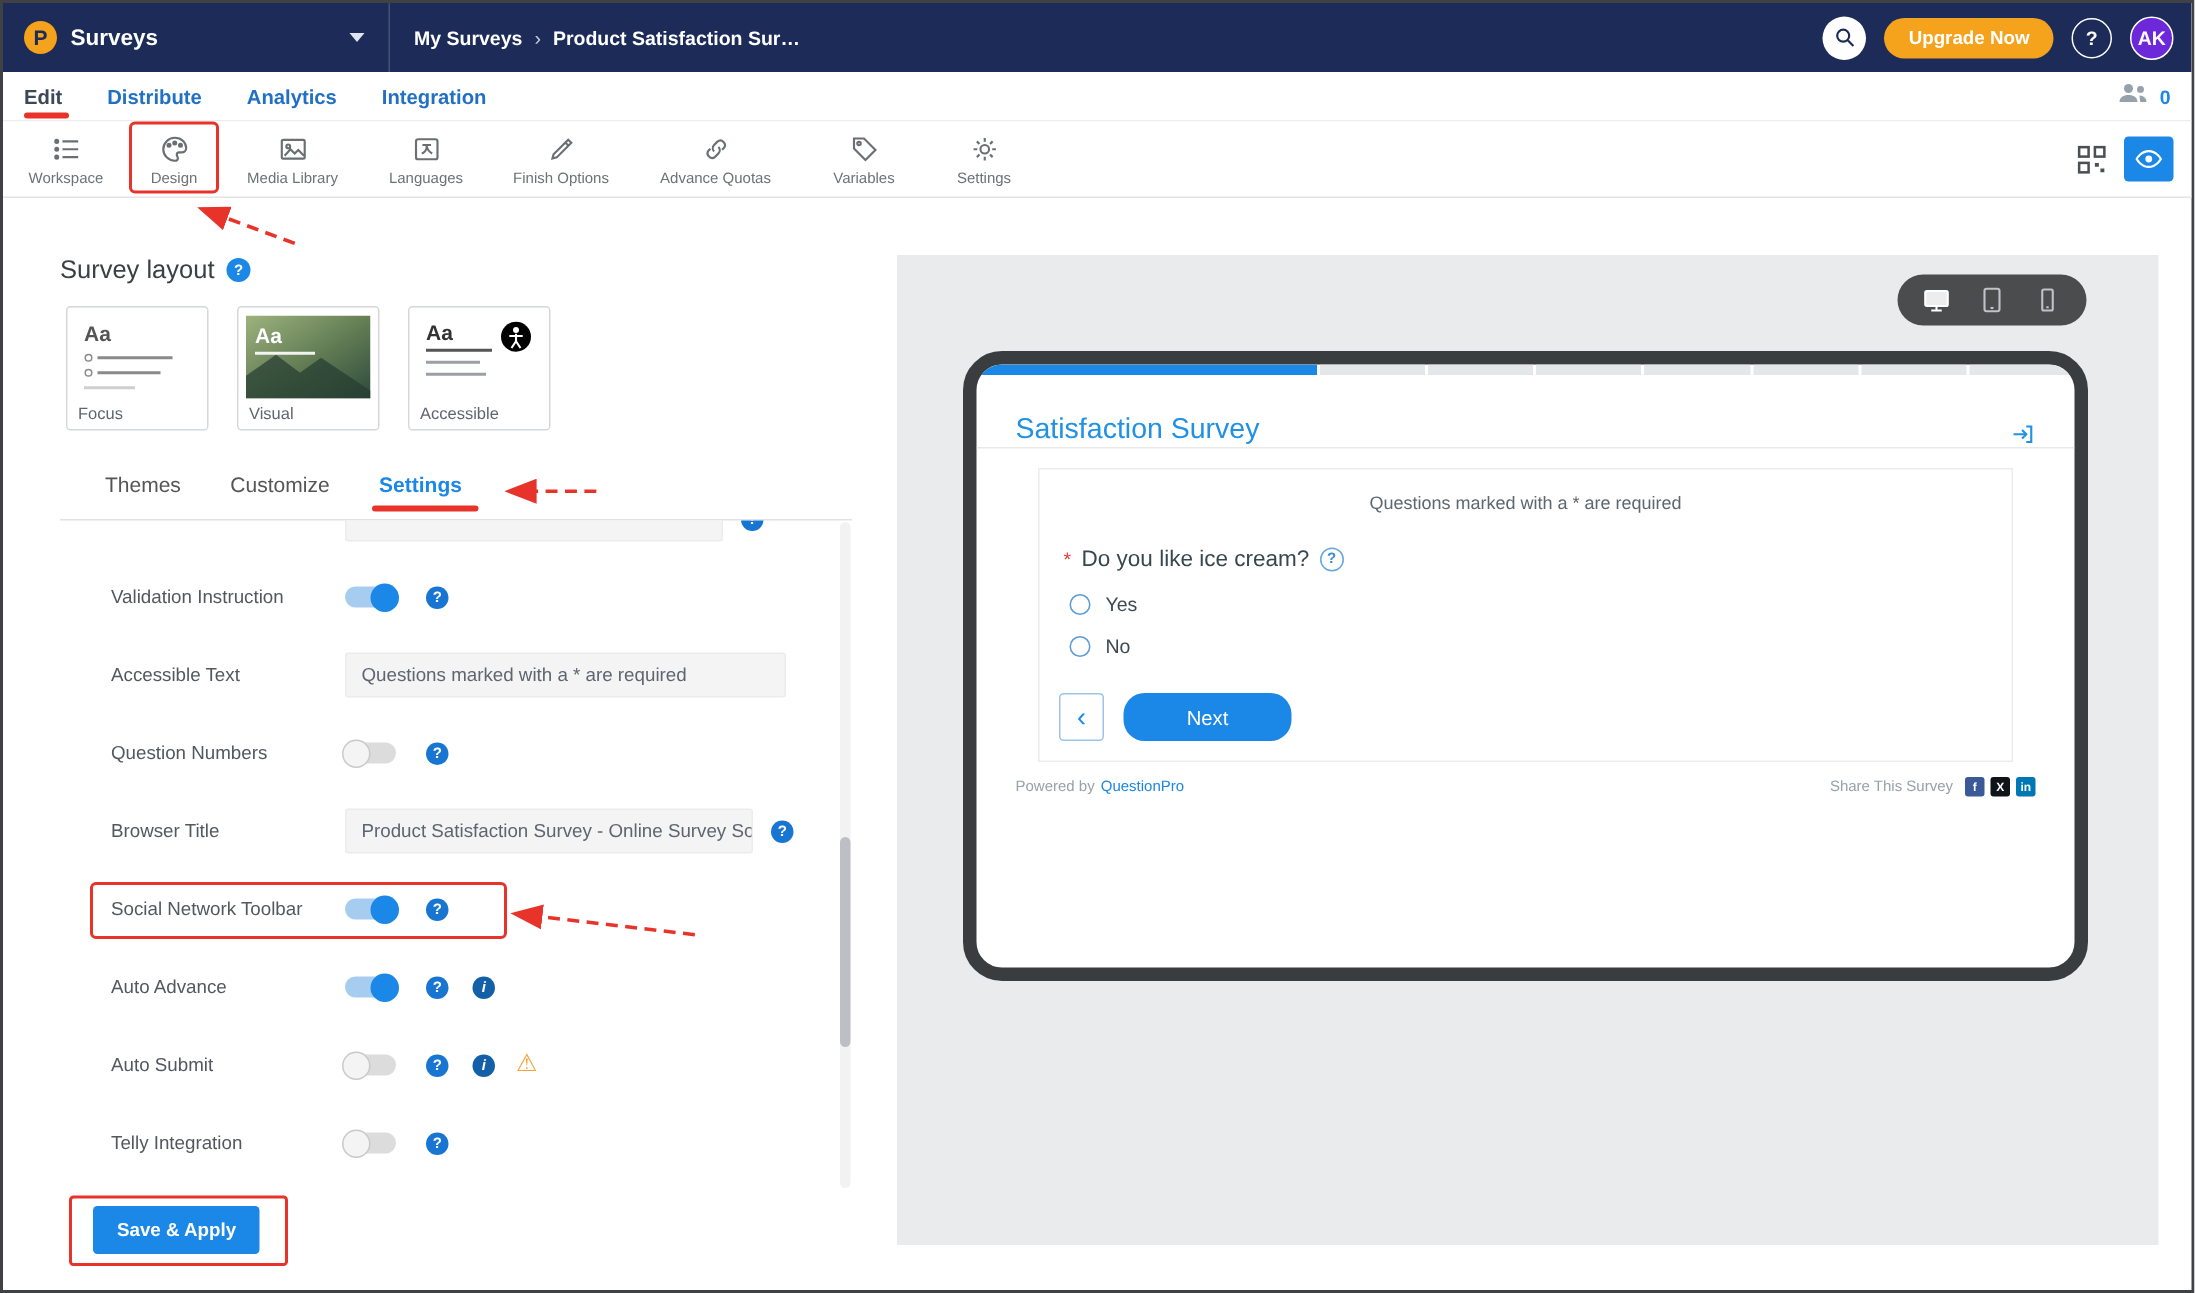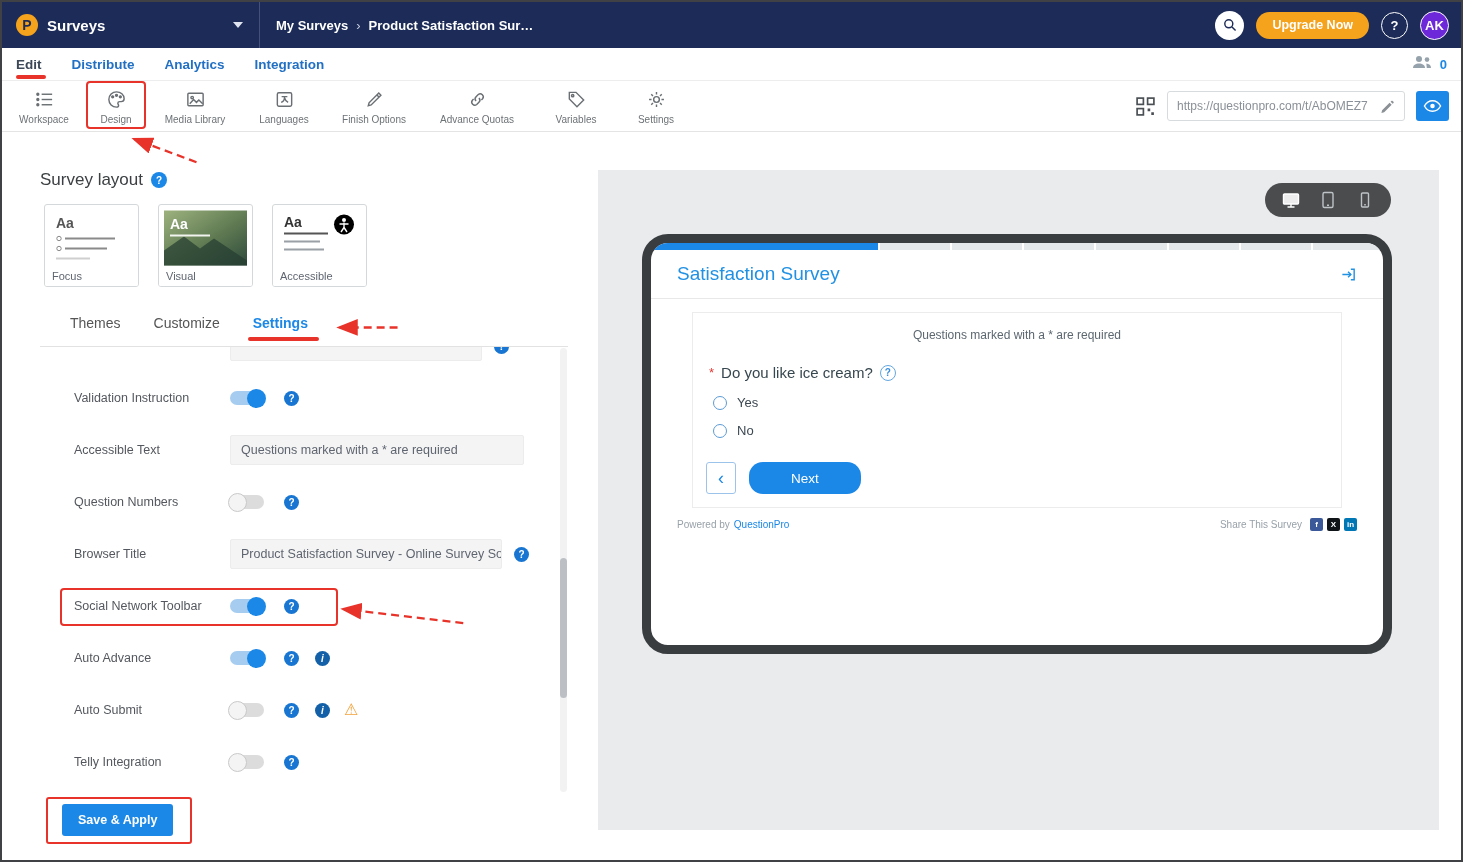--- a/index.html
+++ b/index.html
@@ -99,21 +99,21 @@
   .preview-panel{position:absolute;left:596px;top:168px;width:841px;height:660px;background:#e9ebed}
   .device-pill{position:absolute;left:667px;top:13px;width:126px;height:34px;background:#4a4c4e;border-radius:17px;
     display:flex;align-items:center;justify-content:center;gap:15px}
   .device{width:22px;height:22px;display:flex;align-items:center;justify-content:center;cursor:pointer}
   .device svg{width:20px;height:20px}
   .tablet-frame{position:absolute;left:44px;top:64px;width:750px;height:420px;background:#fff;border:9px solid #3a3d40;border-radius:26px;overflow:hidden}
   .progress{display:flex;height:7px;gap:2px}
   .pseg{height:7px}
   .pseg.blue{background:var(--accent)}
   .pseg.gray{flex:1;background:#e4e7e9}
-  .pv-header{height:49px;display:flex;align-items:center;padding:0 26px;border-bottom:1px solid #e8e8e8}
+  .pv-header{height:49px;display:flex;align-items:flex-end;padding:0 26px;border-bottom:1px solid #e8e8e8}
   .pv-title{font-size:19px;color:#2191e3;font-weight:500}
   .exit-ic{margin-left:auto;cursor:pointer}.exit-ic svg{width:17px;height:17px;display:block}
   .q-card{width:650px;height:196px;margin:13px auto 0;border:1px solid #ececec;background:#fff;position:relative}
   .pv-note{padding-top:15px;text-align:center;font-size:12px;color:#5c6770}
   .pv-question{margin:22px 0 0 16px;font-size:15px;color:#37474f;display:flex;align-items:center;gap:7px}
   .req{color:#e53935;font-size:13px}
   .q-help{width:16px;height:16px;border:1px solid #64a7e0;border-radius:50%;color:#3b8ede;font-size:10px;font-weight:bold;
     display:inline-flex;align-items:center;justify-content:center;cursor:pointer}
   .options{margin:14px 0 0 20px;display:flex;flex-direction:column;gap:13px}
   .radio-row{display:flex;align-items:center;gap:10px;font-size:13px;color:#3c4852;cursor:pointer}
@@ -266,28 +266,20 @@
       </div>
     <div class="toolbar-right">
       <span class="qr">
         <svg viewBox="0 0 20 20" fill="none" stroke="#4a4f54" stroke-width="1.6">
             <rect x="2" y="2" width="6" height="6"></rect>
             <rect x="12" y="2" width="6" height="6"></rect>
             <rect x="2" y="12" width="6" height="6"></rect>
             <path d="M12 12h2.5v2.5H12zM15.5 15.5H18V18h-2.5z" fill="#4a4f54" stroke="none"></path>
           </svg>
       </span>
-      <div class="url-box">
-        <span class="url-text">https://questionpro.com/t/AbOMEZ7</span>
-        <span class="pencil">
-          <svg viewBox="0 0 18 18" fill="#8b9096">
-              <path d="M2.5 13.5l-.8 3.3 3.3-.8 9-9-2.5-2.5-9 9zM12.7 3.3l2.5 2.5 1-1c.4-.4.4-1 0-1.4l-1.1-1.1c-.4-.4-1-.4-1.4 0l-1 1z"></path>
-            </svg>
-        </span>
-      </div>
       <button class="eye-btn">
         <svg viewBox="0 0 20 14">
             <path d="M1.5 7s3-5.5 8.5-5.5S18.5 7 18.5 7s-3 5.5-8.5 5.5S1.5 7 1.5 7z" fill="none" stroke="#fff" stroke-width="1.5"></path>
             <circle cx="10" cy="7" r="2.4" fill="#fff"></circle>
           </svg>
       </button>
     </div>
   </div>
 
   <section class="left-panel">

